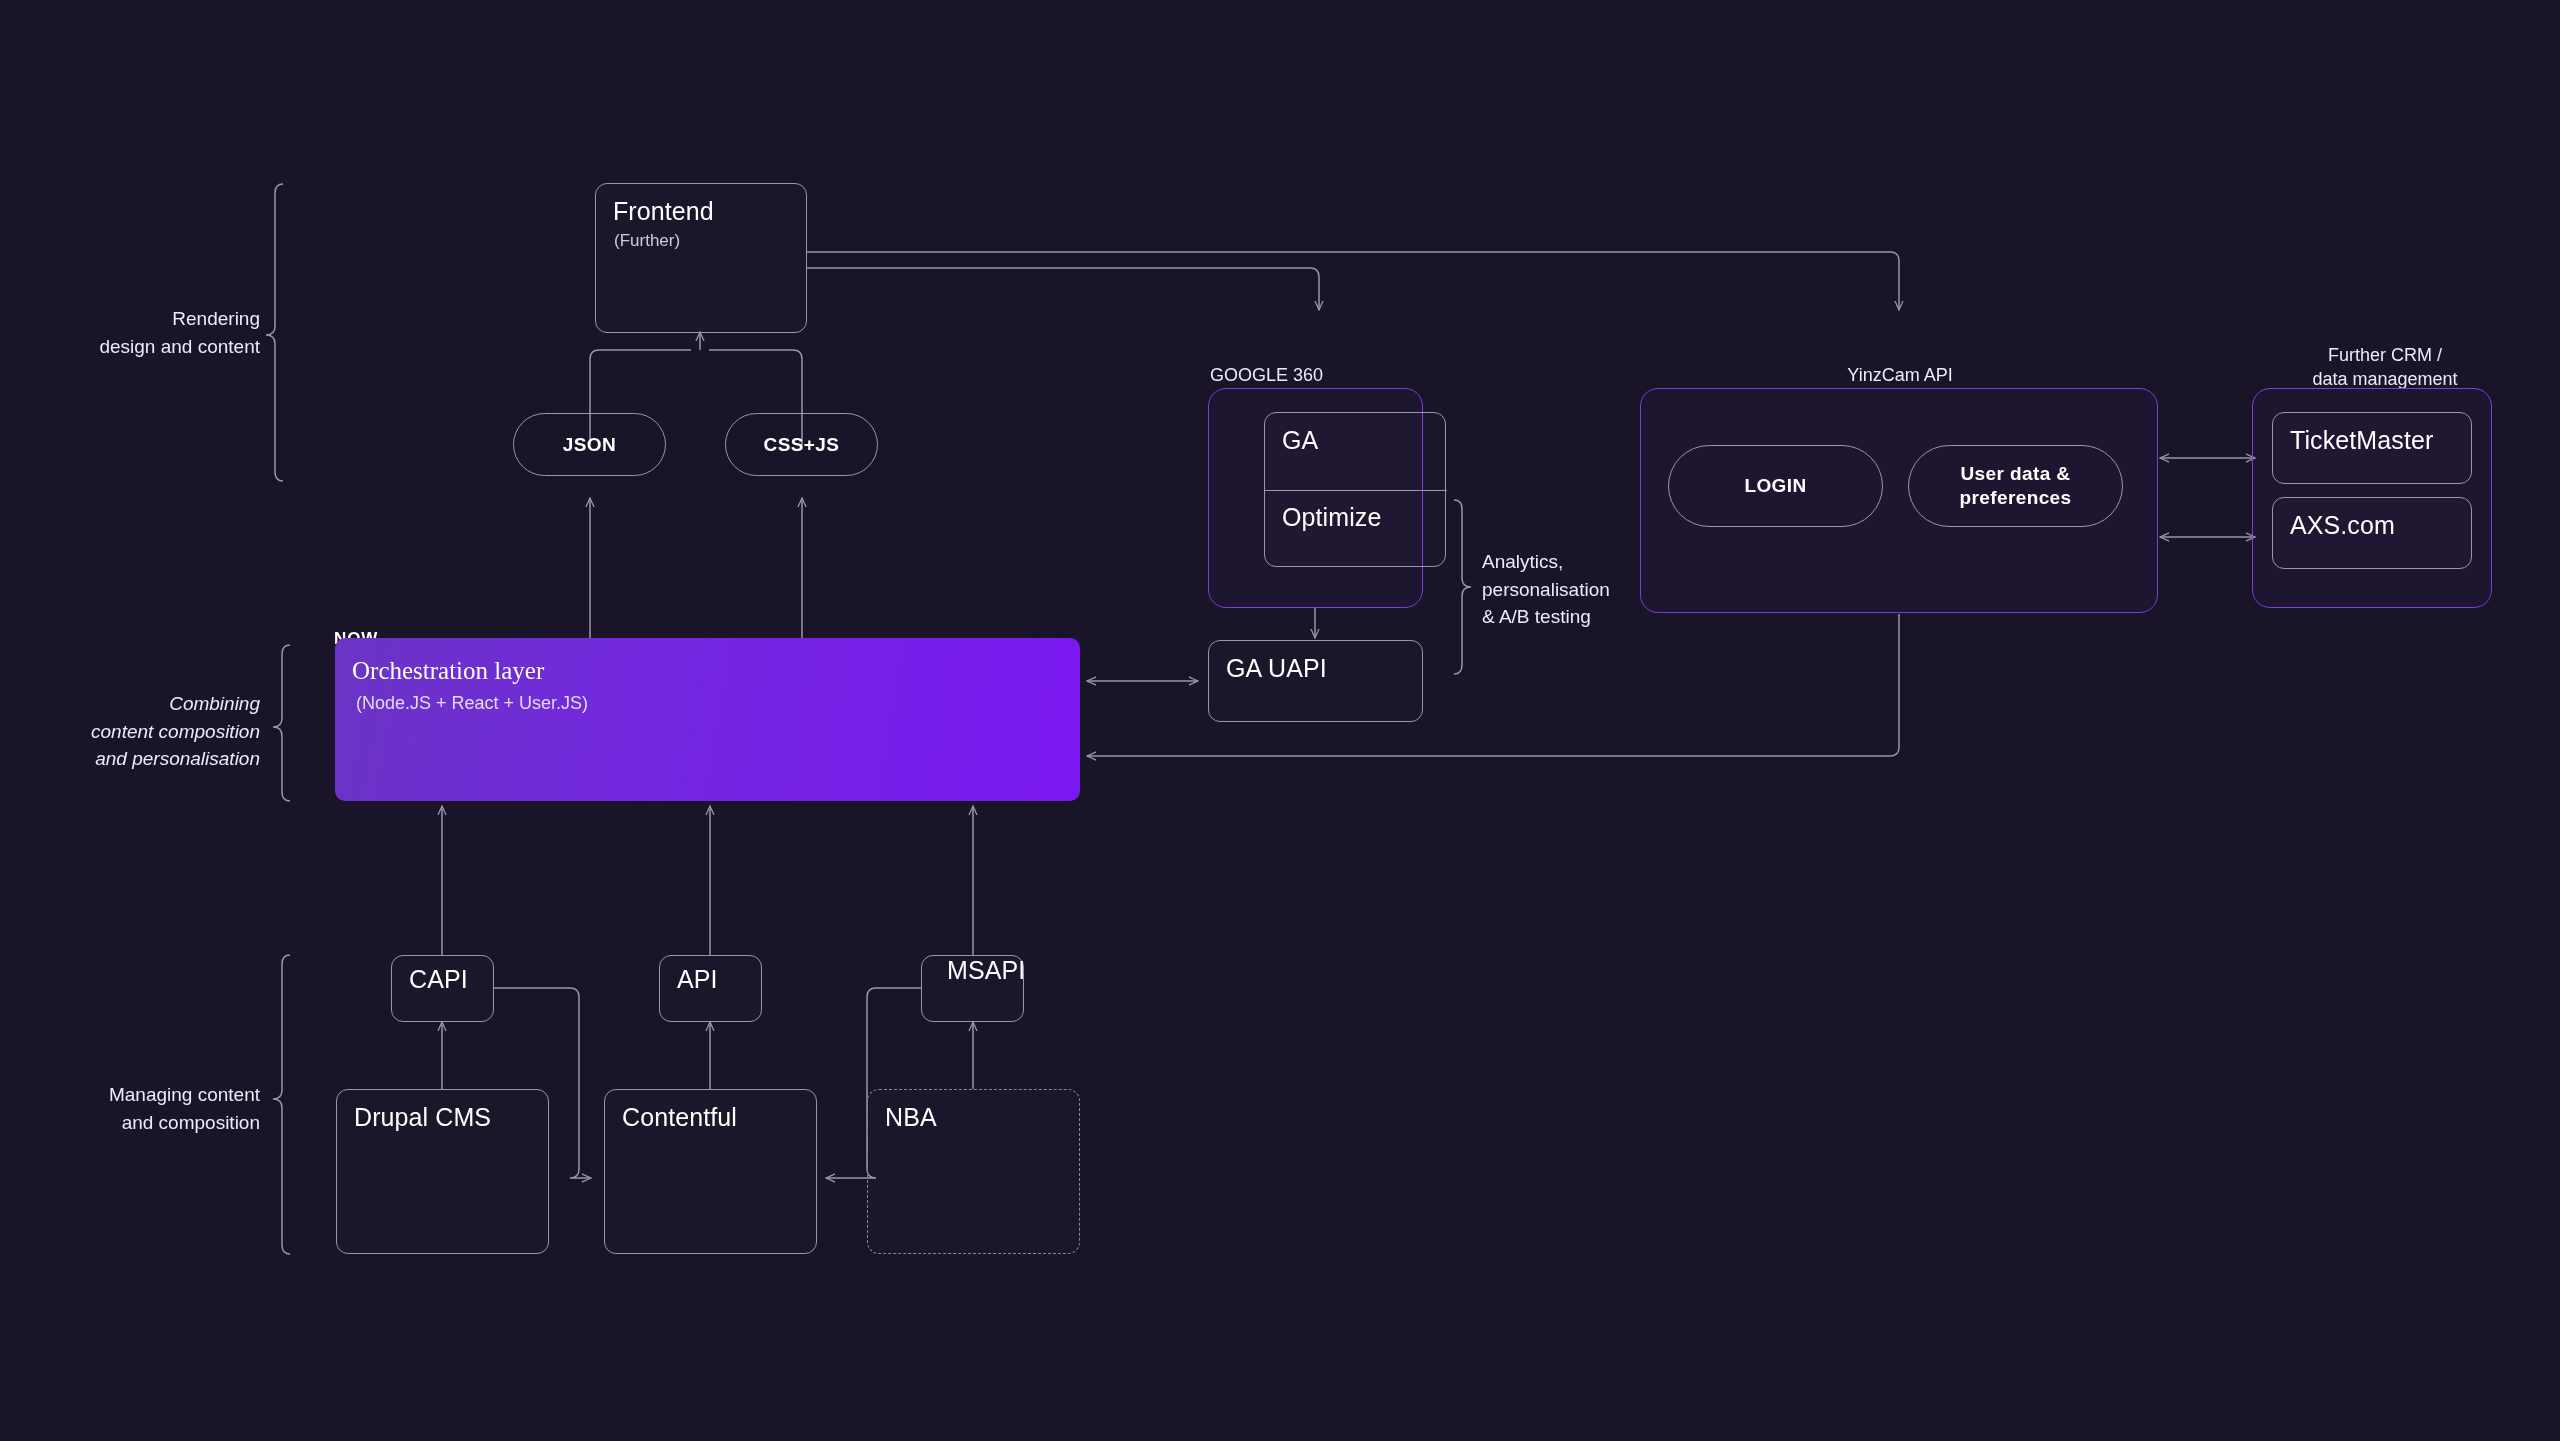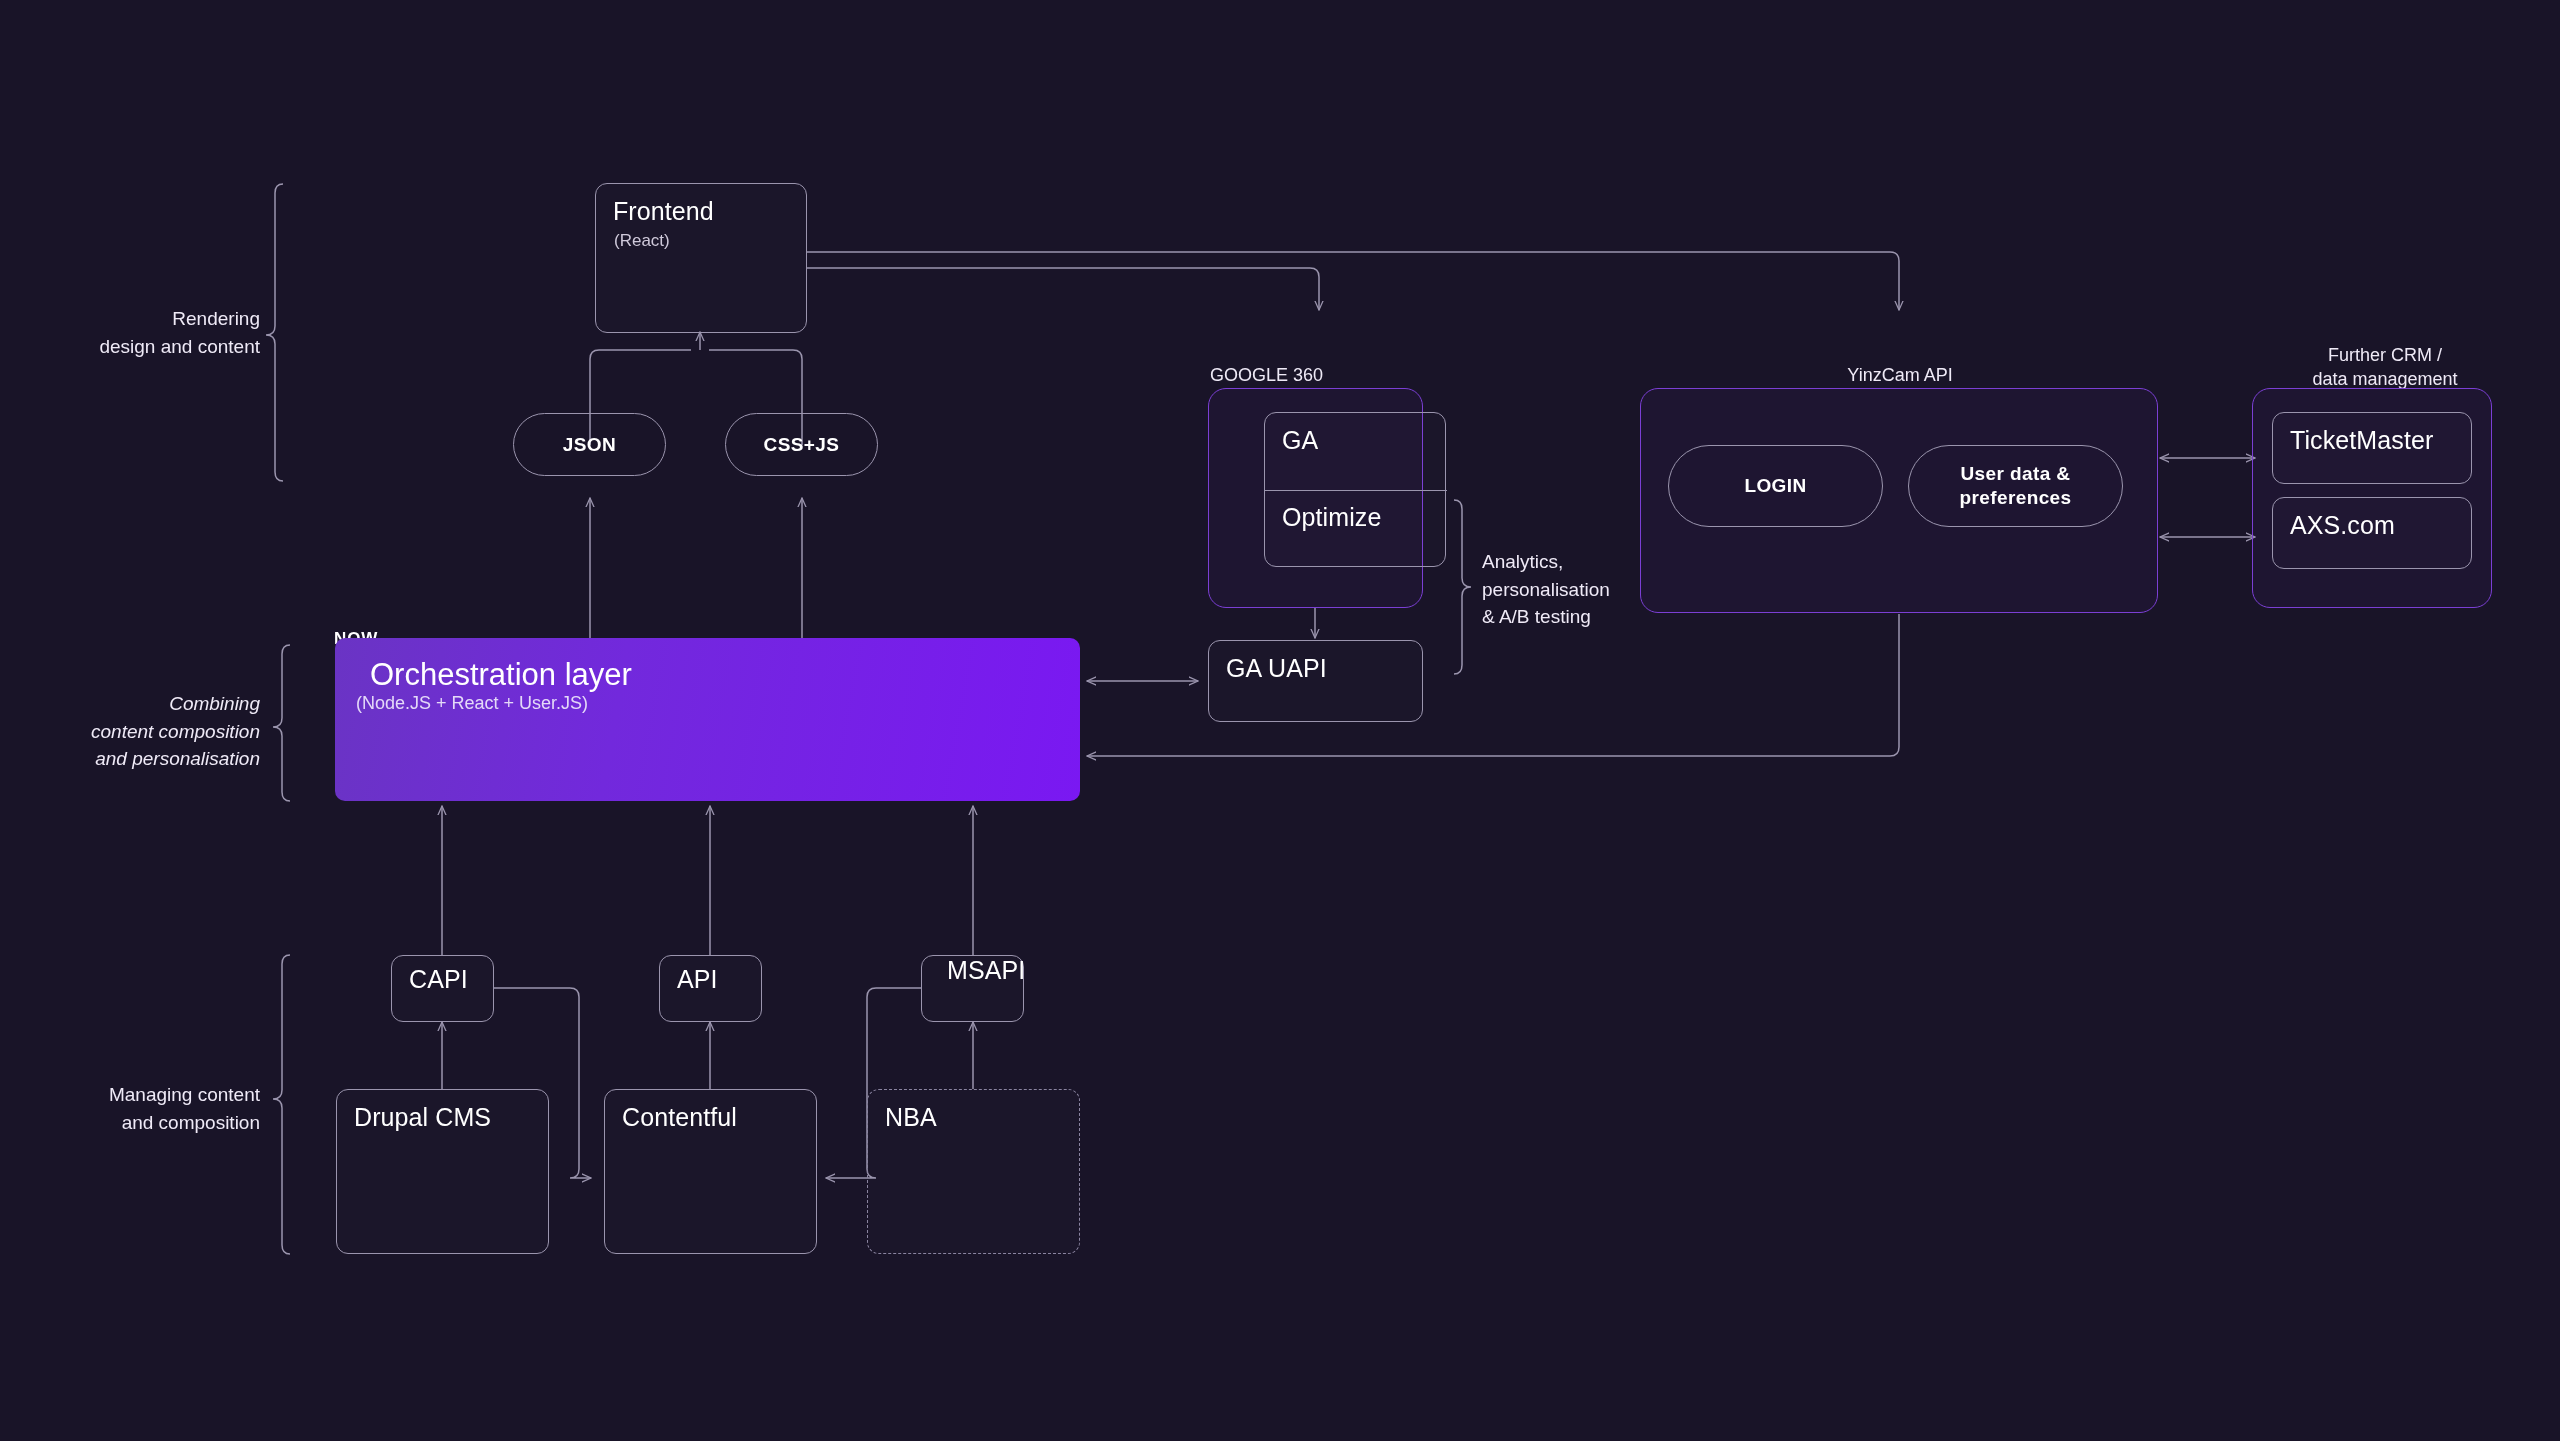--- a/index.html
+++ b/index.html
@@ -75,22 +75,22 @@
   }
 
   
   .orch{
     position:absolute;
     box-sizing:border-box;
     border-radius:10px;
     background:linear-gradient(100deg,#6a34c4 0%,#7229dc 38%,#7a18f2 100%);
   }
   .orch .ttl{
-    position:absolute;left:35px;top:19px;
-    font-size:31px;color:#fff;white-space:nowrap;
+    position:absolute;left:17px;top:19px;
+    font-size:25px;color:#fff;white-space:nowrap;font-family:Liberation Serif, serif;
   }
   .orch .sub{
     position:absolute;left:21px;top:55px;
     font-size:18px;color:#e4d9f8;white-space:nowrap;
   }
   .now{
     position:absolute;
     font-size:17px;font-weight:bold;letter-spacing:.9px;color:#ffffff;
   }
 
@@ -186,21 +186,21 @@
 content composition
 and personalisation</div>
   <div class="side-label" style="left:30px;top:1075px;width:230px;margin-top:6px;">Managing content
 and composition</div>
   <div class="mid-label" style="left:1482px;top:548px;width:190px;">Analytics,
 personalisation
 &amp; A/B testing</div>
 
   <div class="node" style="left:595px;top:183px;width:212px;height:150px;">
     <div class="ttl">Frontend</div>
-    <div class="sub">(React)</div>
+    <div class="sub">(Further)</div>
   </div>
 
   <div class="pill" style="left:513px;top:413px;width:153px;height:63px;">
     <span>JSON</span>
   </div>
   <div class="pill" style="left:725px;top:413px;width:153px;height:63px;">
     <span>CSS+JS</span>
   </div>
 
   <div class="now" style="left:334px;top:605px;margin-top:24px;">NOW</div>

